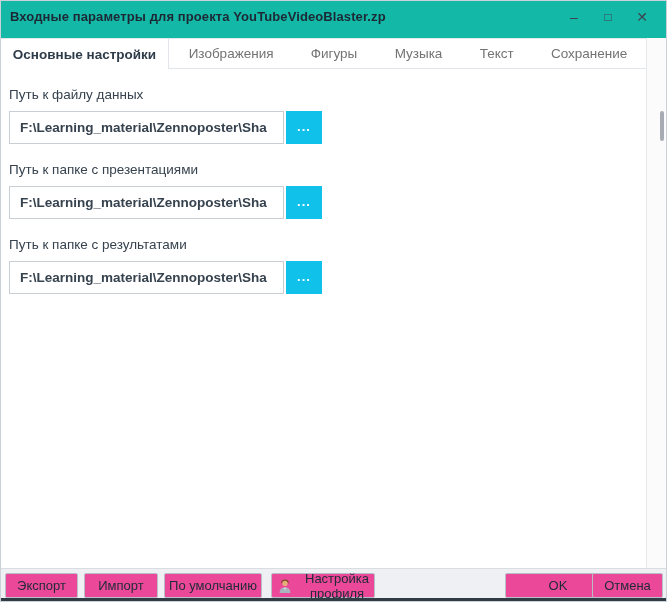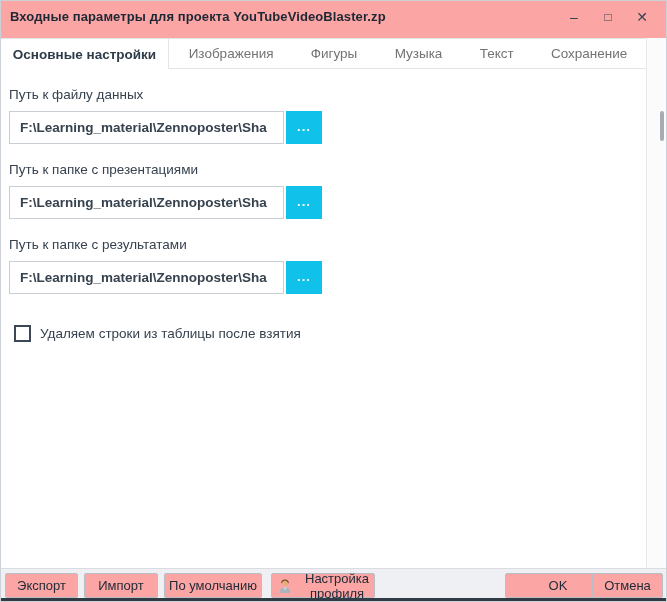--- a/index.html
+++ b/index.html
@@ -10,21 +10,21 @@
     position: relative;
     width: 667px; height: 602px;
     background: #ffffff;
     border: 1px solid #ccd1d8;
     overflow: hidden;
   }
 
   
   .titlebar {
     position: absolute; left: 0; top: 0; width: 100%; height: 37px;
-    background: #fca5a5;
+    background: #14b8a6;
   }
   .titlebar .title {
     position: absolute; left: 9px; top: 8px;
     font-size: 13px; font-weight: bold; color: #1d2835;
     letter-spacing: 0.1px;
   }
   .win-controls {
     position: absolute; right: 10px; top: 5px;
     display: flex; gap: 6px;
   }
@@ -119,21 +119,21 @@
   }
 
   
   .footer {
     position: absolute; left: 0; top: 567px; width: 667px; height: 30px;
     background: #eef0f4;
     border-top: 1px solid #d9dce1;
   }
   .btn {
     position: absolute; top: 4px; height: 25px;
-    background: #fca5a5;
+    background: #ec4899;
     border: 1px solid #b9bec6;
     border-radius: 2px;
     font-family: "Liberation Sans", sans-serif;
     font-size: 13px; color: #222c38;
     cursor: pointer;
     display: flex; align-items: center; justify-content: center;
   }
   .btn-export  { left: 4px;   width: 73px; }
   .btn-import  { left: 83px;  width: 74px; }
   .btn-default { left: 163px; width: 98px; }
@@ -192,24 +192,20 @@
   </div>
 
   <div class="field-group" style="top:236px;">
     <div class="field-label">Путь к папке с результатами</div>
     <div class="field-row">
       <input class="path-input" type="text" value="F:\Learning_material\Zennoposter\Sha" style="">
       <button class="browse-btn" style="background: rgb(16, 193, 233);">...</button>
     </div>
   </div>
 
-  <div class="checkbox-row">
-    <div class="checkbox-box"></div>
-    <div class="checkbox-label">Удаляем строки из таблицы после взятия</div>
-  </div>
 
   <div class="content-right-line"></div>
   <div class="scrollbar-track">
     <div class="scrollbar-thumb"></div>
   </div>
 
   <div class="footer">
     <button class="btn btn-export">Экспорт</button>
     <button class="btn btn-import">Импорт</button>
     <button class="btn btn-profile">

